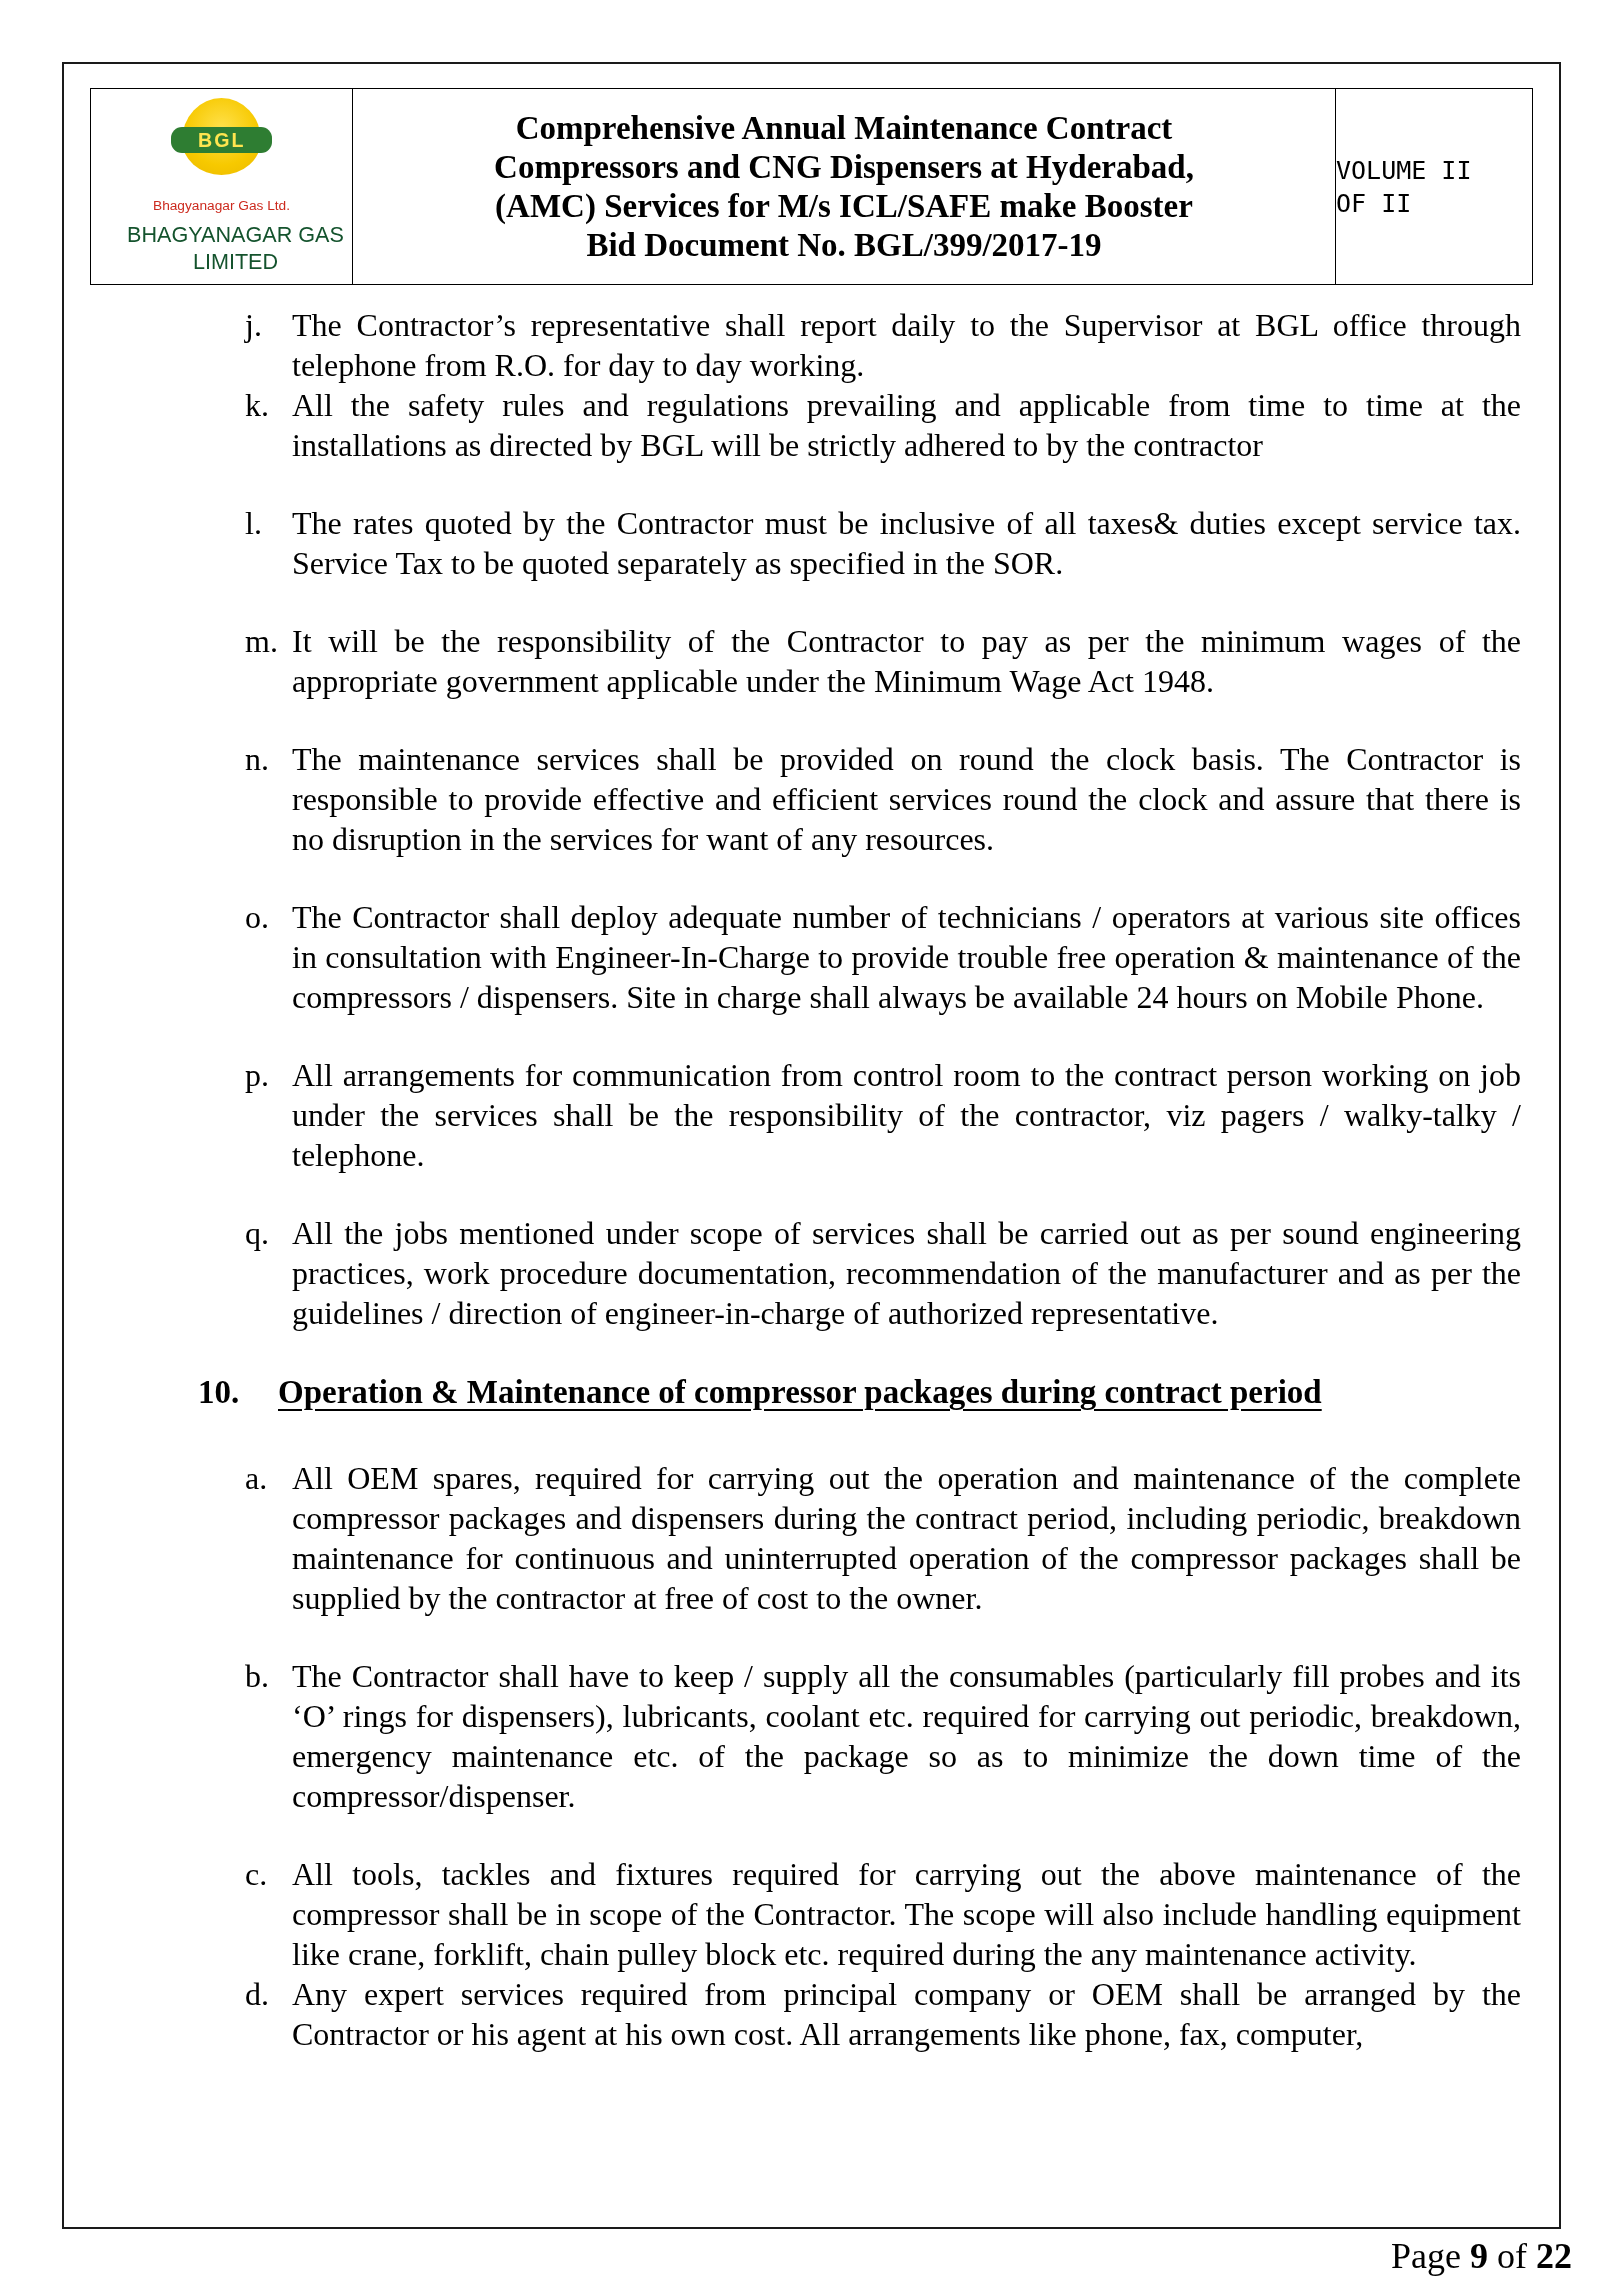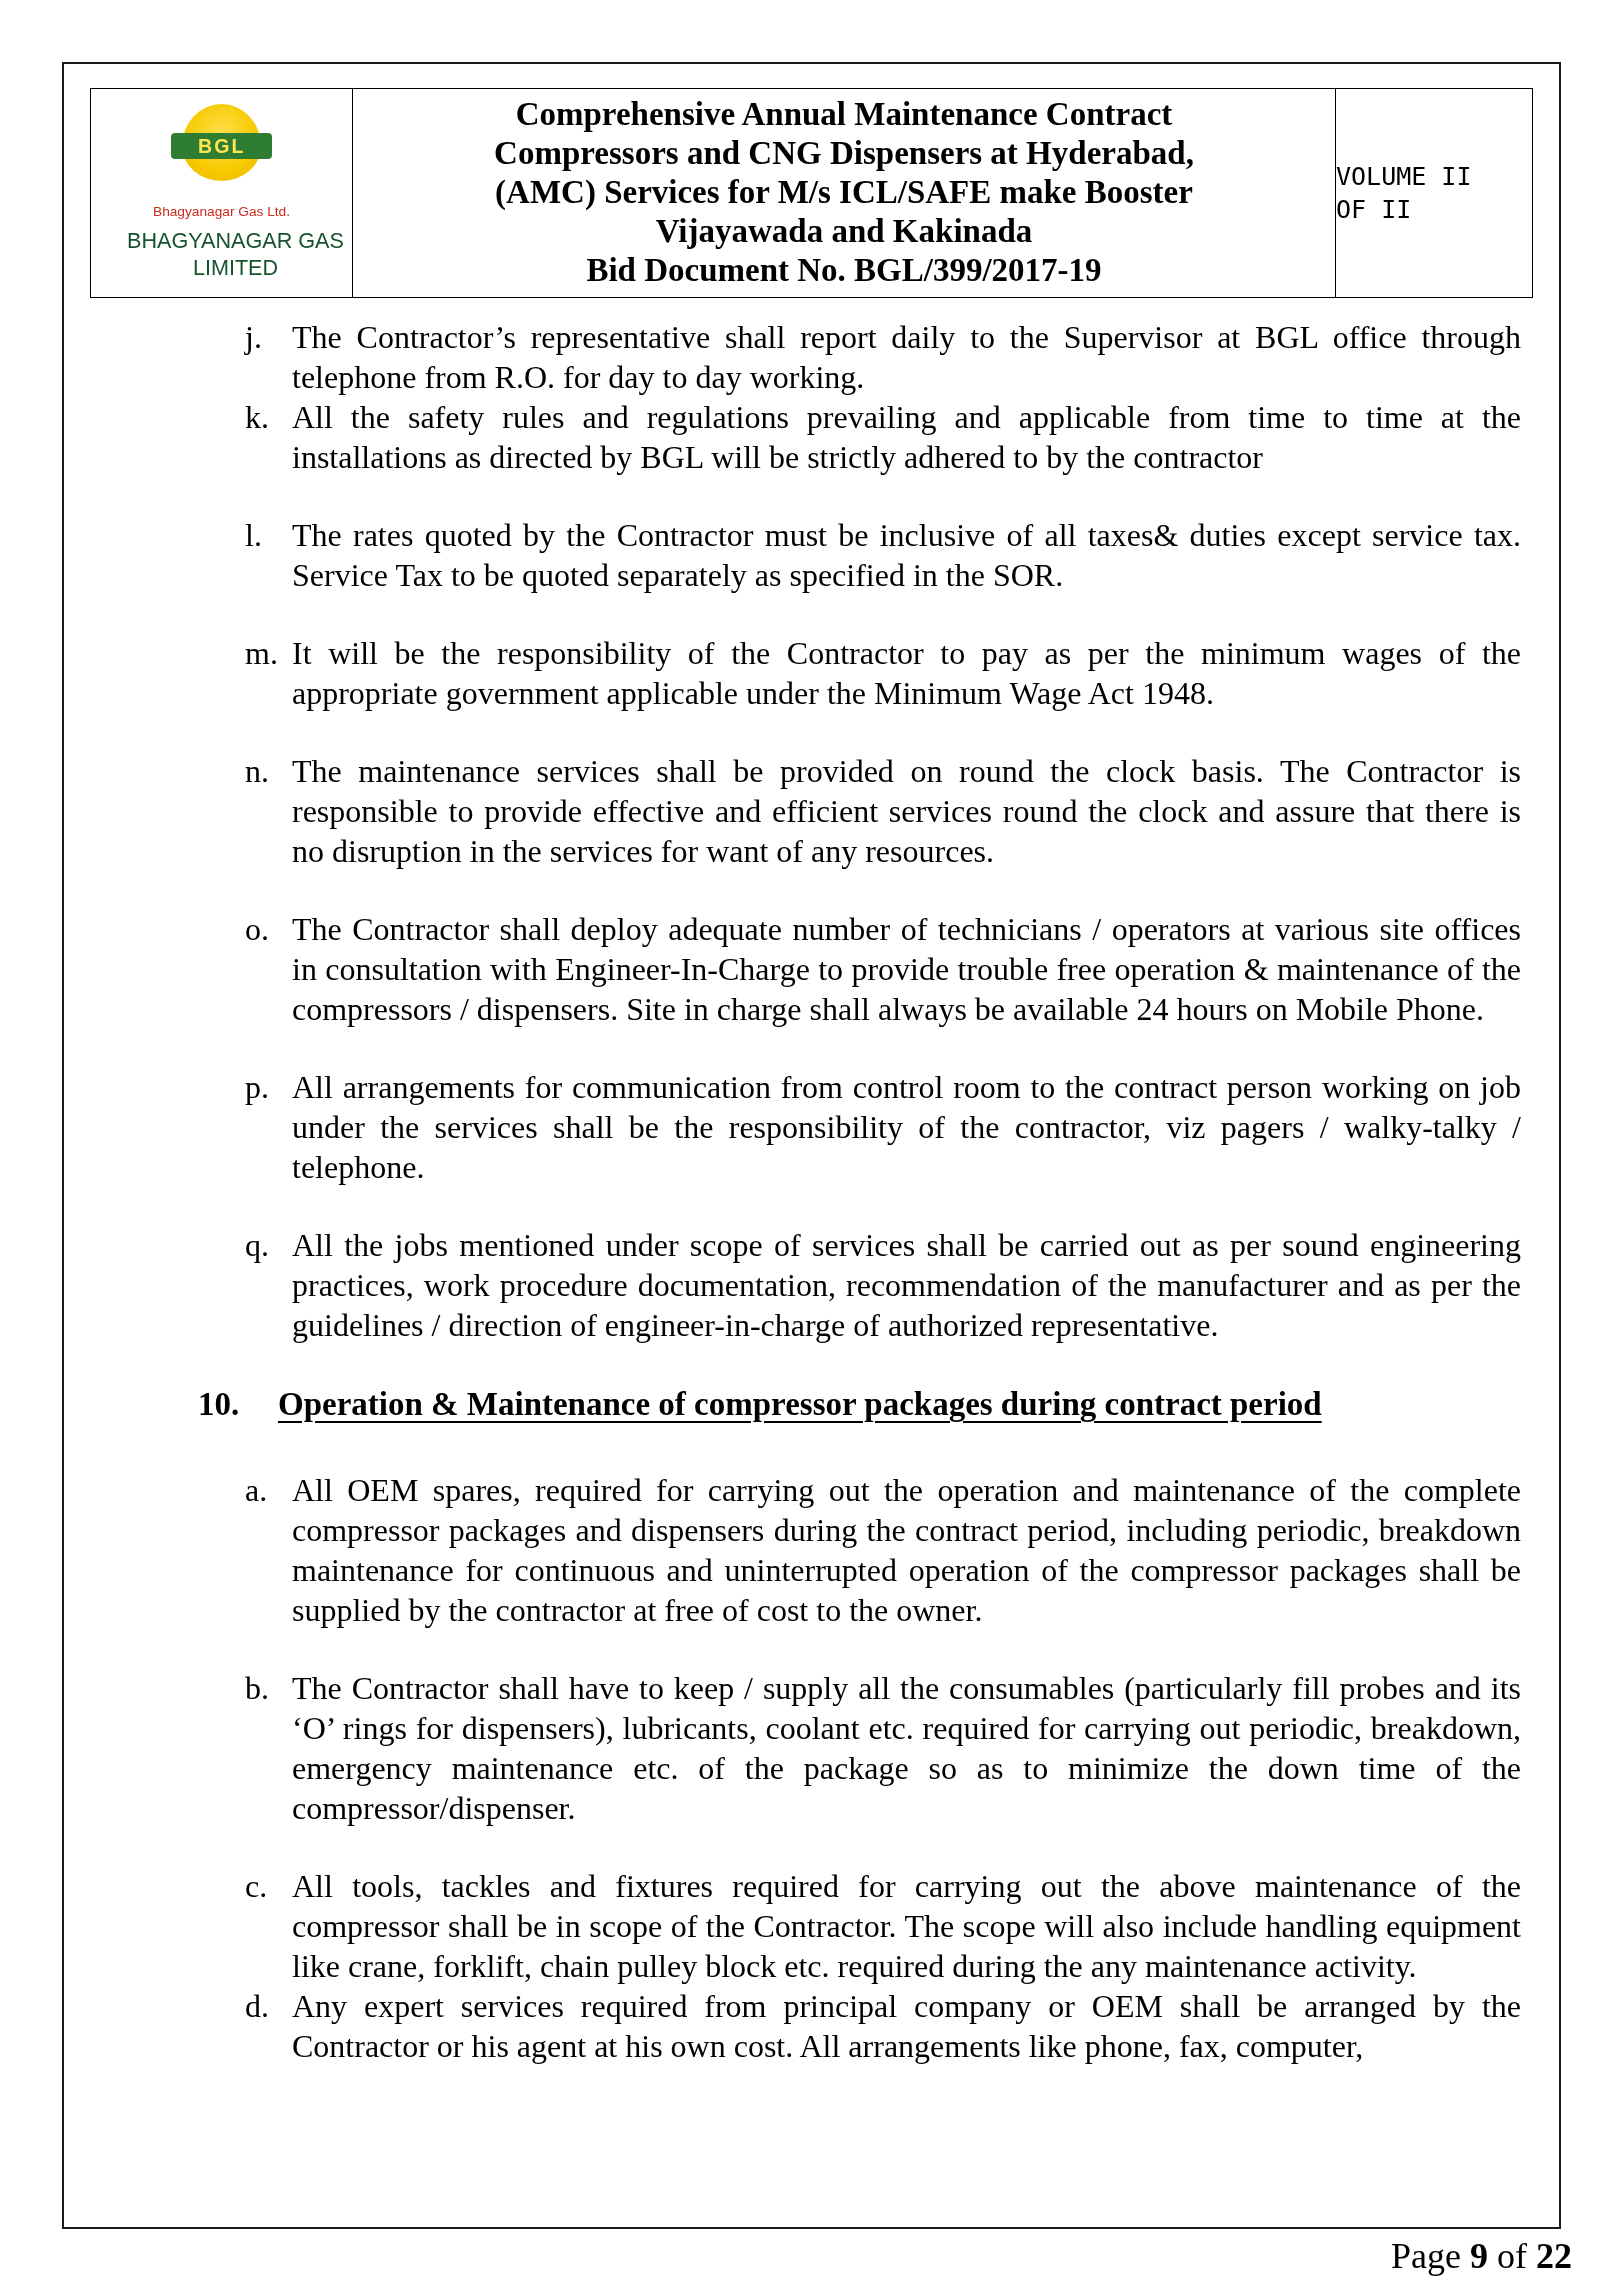--- a/index.html
+++ b/index.html
@@ -20,21 +20,21 @@
     width:262px;border-right:1.3px solid #000;box-sizing:border-box;
     display:flex;flex-direction:column;align-items:center;justify-content:center;
     padding:9.2px 5.2px;text-align:center;
   }
   .logo-art{position:relative;width:111px;height:98px;margin-bottom:2.6px;}
   .logo-sun{
     position:absolute;left:16.4px;top:0;width:79px;height:77px;border-radius:50% 50% 50% 50%/55% 55% 45% 45%;
     background:radial-gradient(circle at 50% 40%, #ffe14d 0%, #f7c900 60%, #eab800 100%);
   }
   .logo-band{
-    position:absolute;left:5.2px;top:29px;width:101px;height:26px;border-radius:4px;
+    position:absolute;left:5.2px;top:29px;width:101px;height:26px;border-radius:11px;
     background:#2e7d32;color:#ffe54f;font-family:"Liberation Sans",sans-serif;
     font-weight:bold;font-size:19.6px;line-height:26px;text-align:center;letter-spacing:2px;
   }
   .logo-tagline{
     color:#cc2a1e;font-family:"Liberation Sans",sans-serif;font-size:13.7px;line-height:16.4px;margin-bottom:6.5px;
   }
   .logo-company{
     font-family:"Liberation Sans",sans-serif;font-size:21.6px;line-height:27px;color:#14532d;margin-left:28px;
   }
   .cell-title{
@@ -84,21 +84,20 @@
         <div class="logo-company">
           <div>BHAGYANAGAR GAS</div>
           <div>LIMITED</div>
         </div>
       </div>
 
       <div class="cell-title">
         <div>Comprehensive Annual Maintenance Contract</div>
         <div>Compressors and CNG Dispensers at Hyderabad,</div>
         <div>(AMC) Services for M/s ICL/SAFE make Booster</div>
-        <div>Vijayawada and Kakinada</div>
         <div>Bid Document No. BGL/399/2017-19</div>
       </div>
 
       <div class="cell-volume">
         <div>VOLUME II</div>
         <div>OF II</div>
       </div>
     </div>
 
     <div class="body-text">

